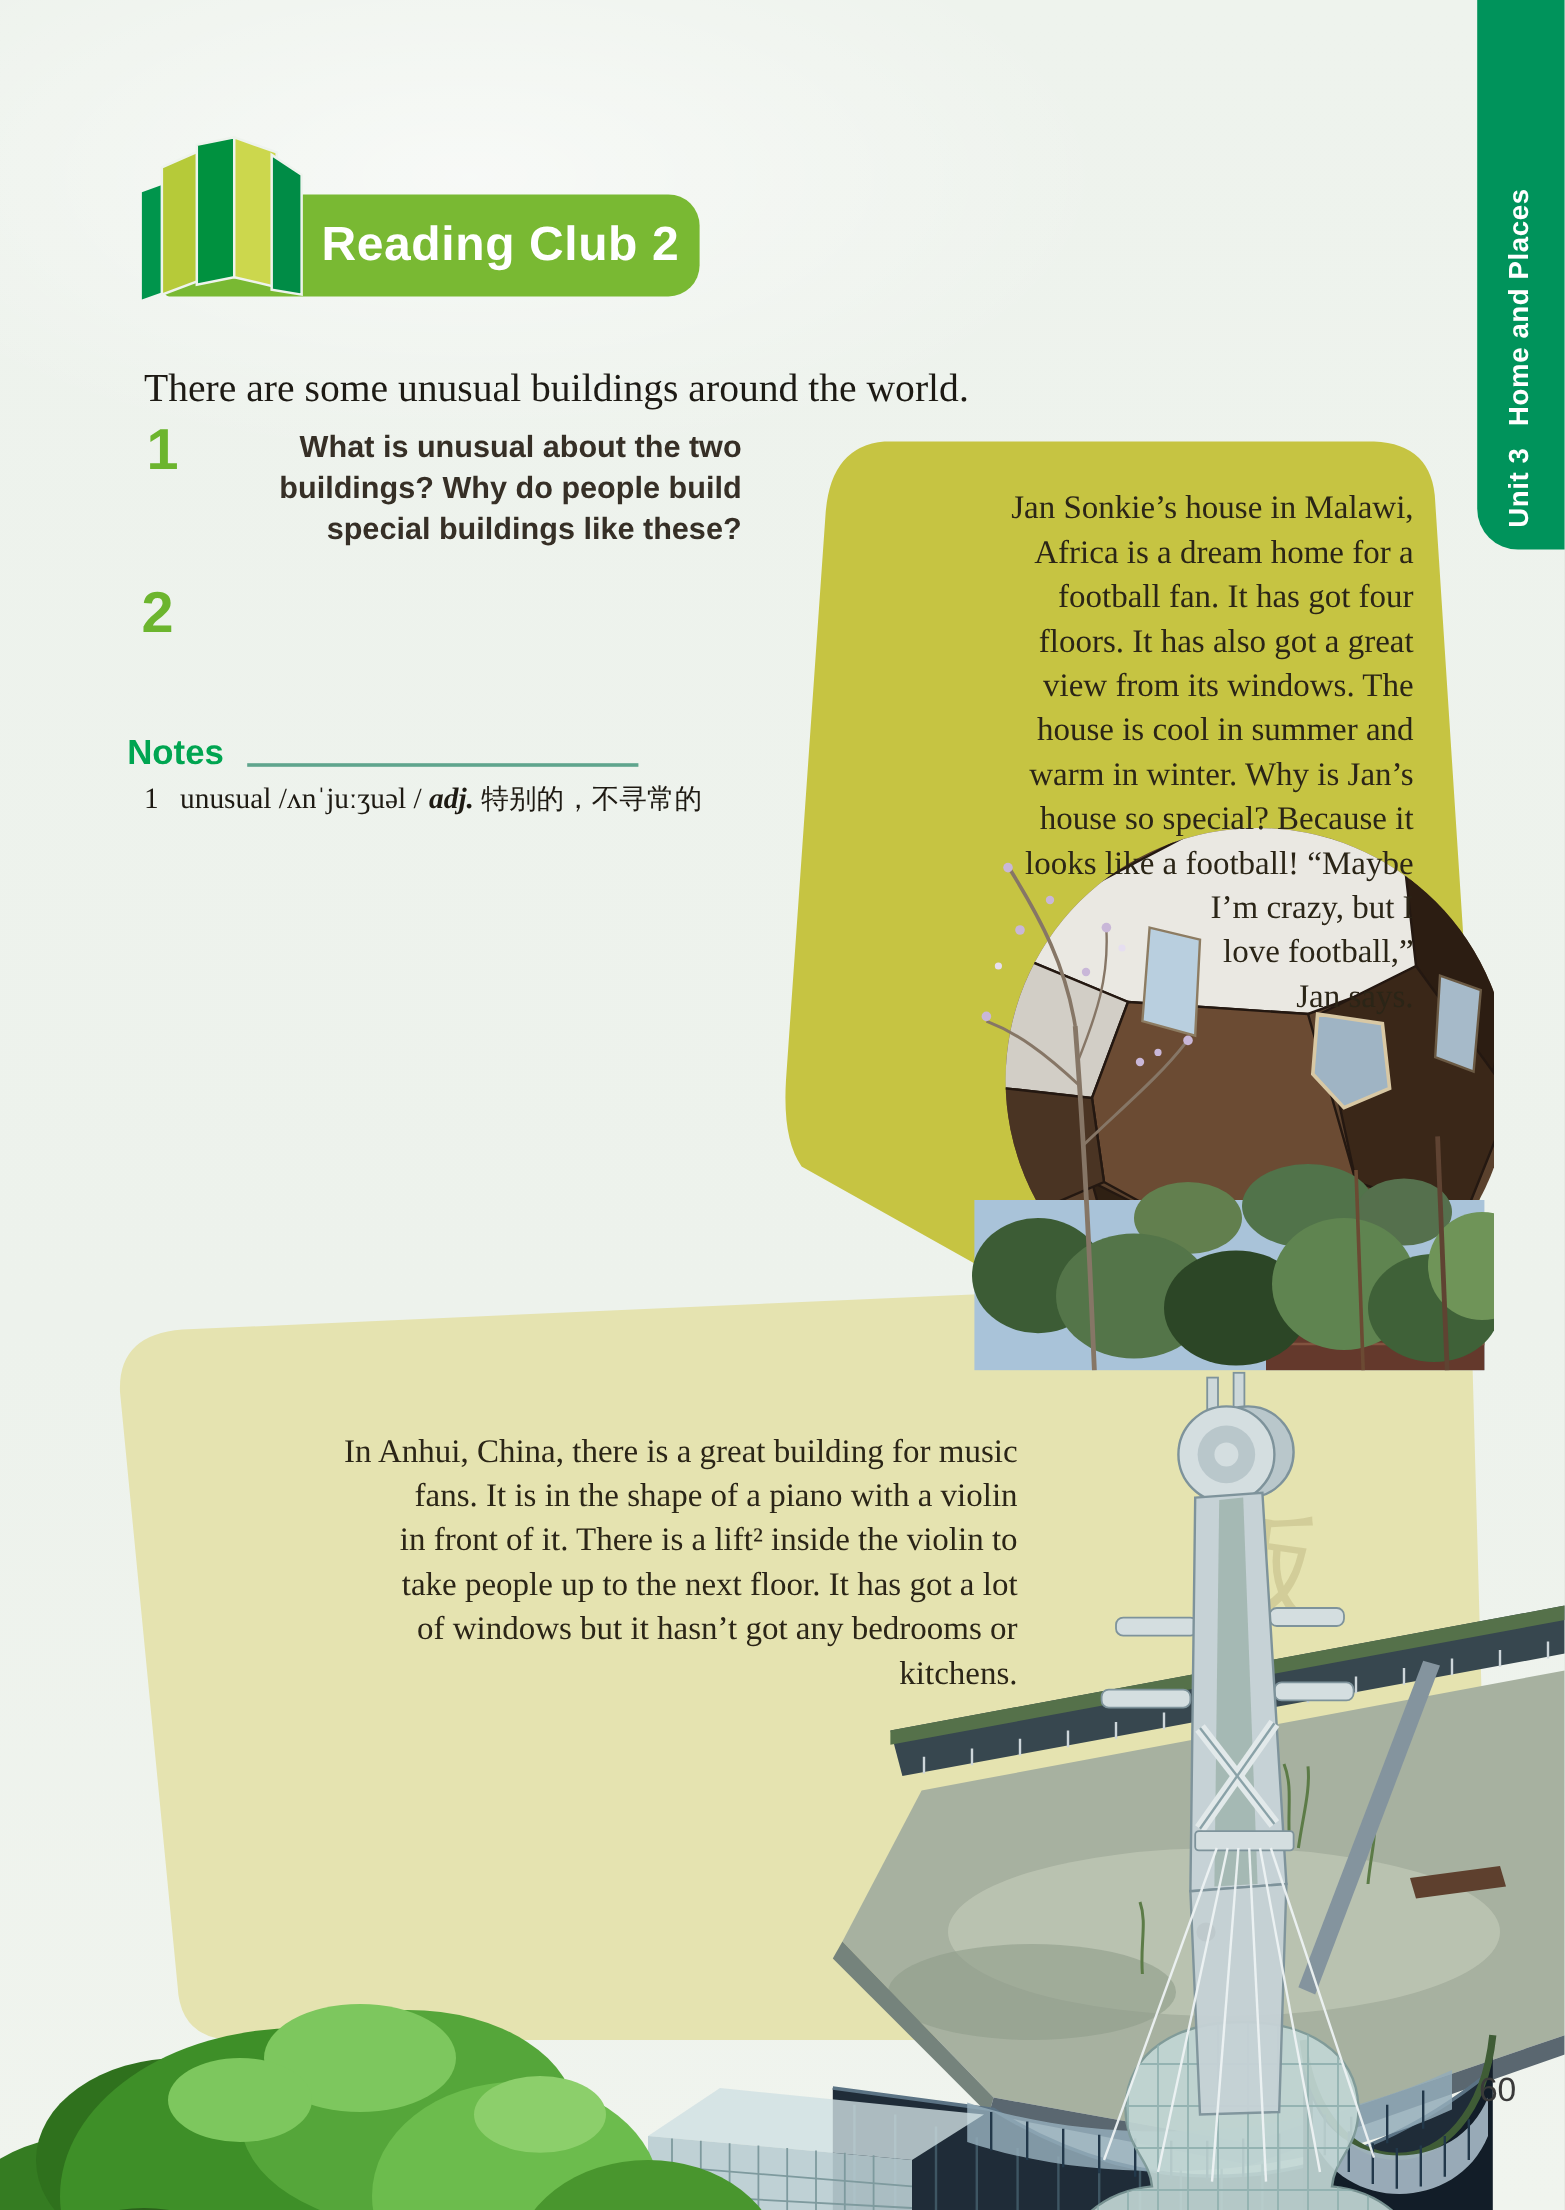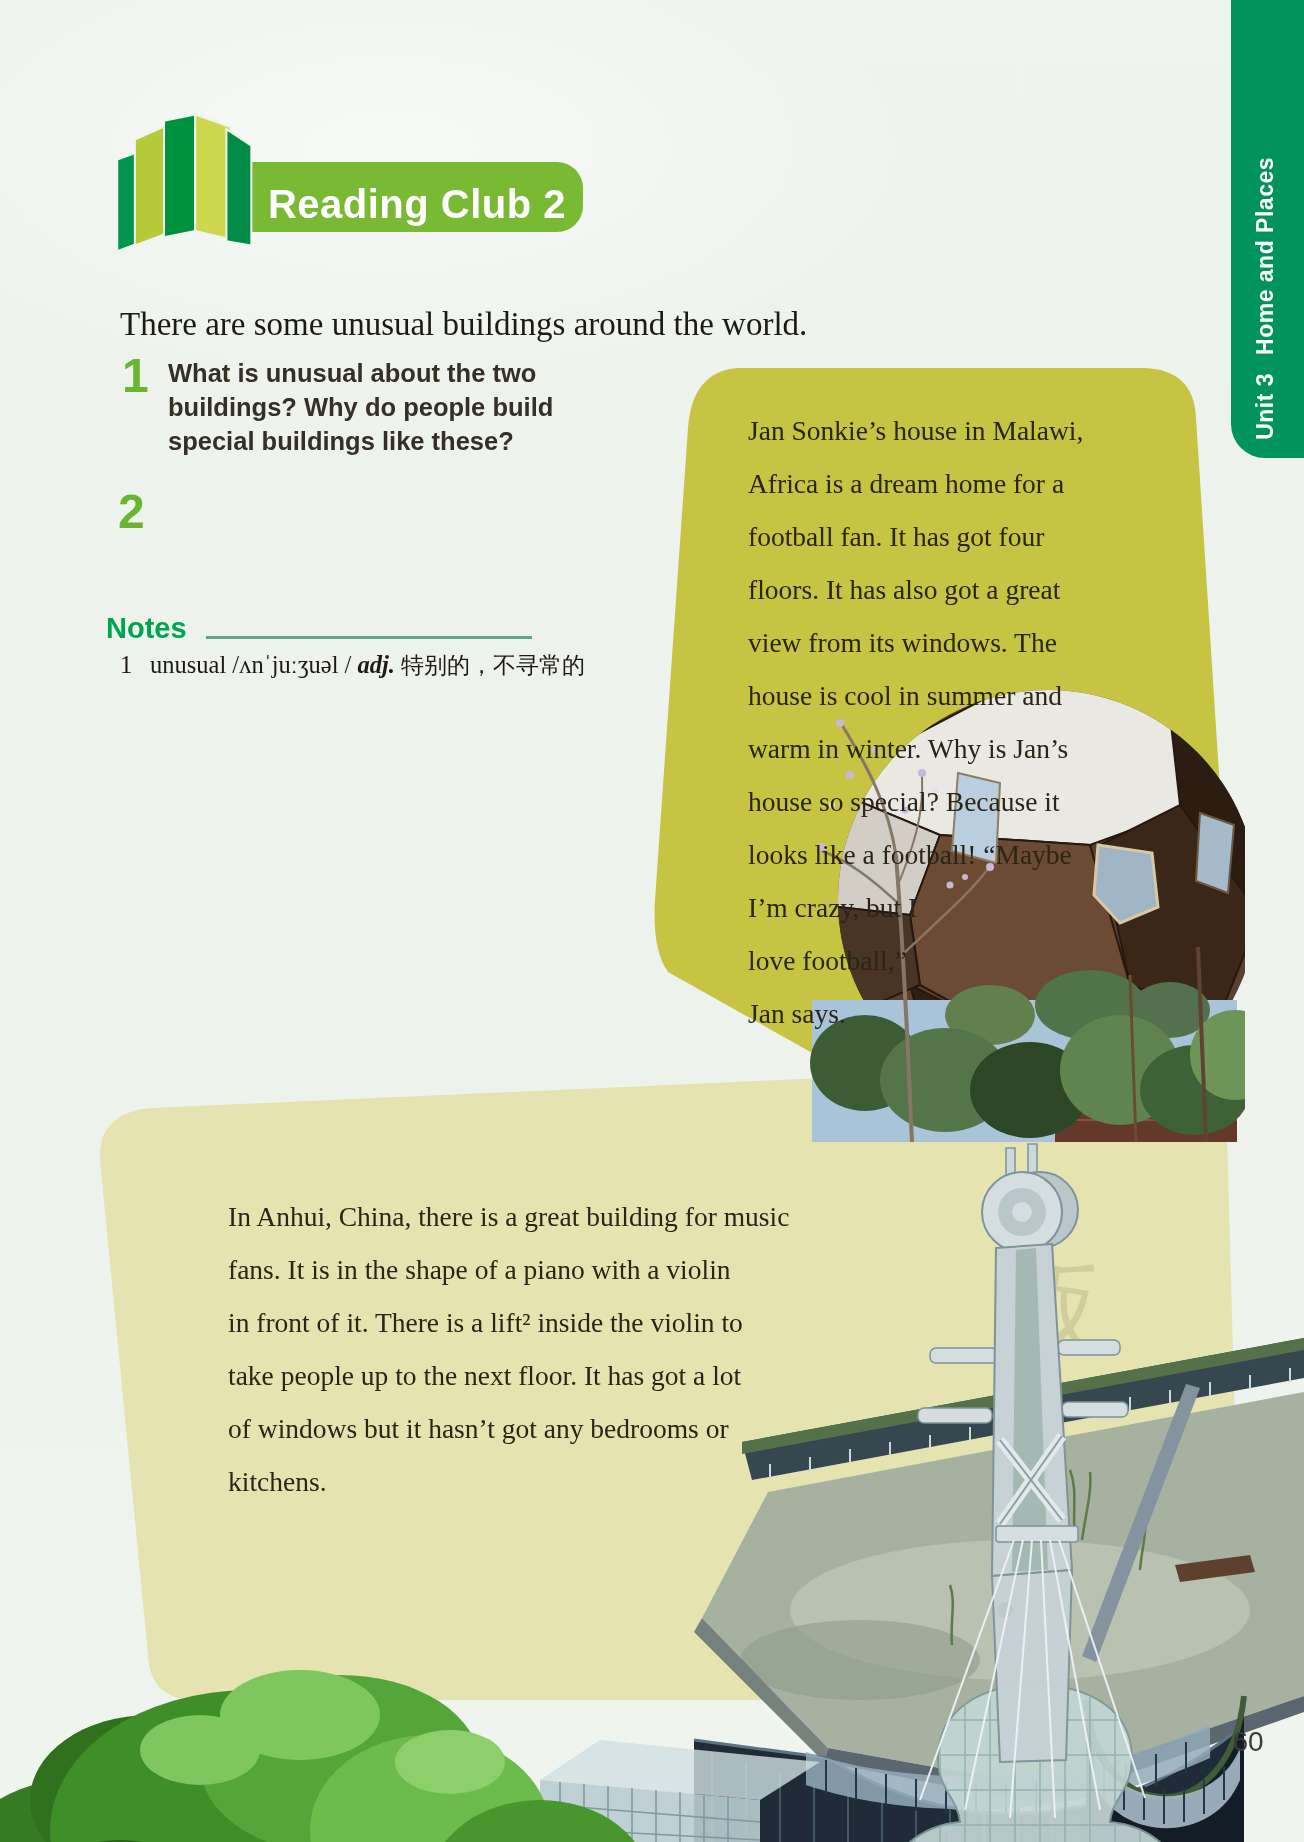--- a/index.html
+++ b/index.html
@@ -6,21 +6,21 @@
   .page{
     position:relative;width:1304px;height:1842px;margin:0 auto;overflow:hidden;
     background:
       radial-gradient(900px 400px at 30% 8%, rgba(255,255,255,.55), rgba(255,255,255,0) 60%),
       linear-gradient(180deg,#eef3ed 0%,#edf2ec 60%,#f0f4ee 100%);
     font-family:"Liberation Sans","DejaVu Sans",sans-serif;
   }
   .abs{position:absolute;}
   
   .banner{
-    left:137px;top:162px;width:446px;height:70px;background:#79b933;
+    left:137px;top:162px;width:446px;height:85px;background:#79b933;
     border-radius:4px 26px 26px 4px;z-index:6;
   }
   .banner-label{
     position:absolute;left:120px;top:0;width:320px;height:85px;
     display:flex;align-items:center;justify-content:center;
     color:#ffffff;font-size:40px;font-weight:700;letter-spacing:.5px;
   }
   .book-icon{left:112px;top:106px;width:156px;height:148px;z-index:7;}
   
   .title{
@@ -49,21 +49,21 @@
     z-index:6;left:120px;width:480px;
     font-family:"Liberation Serif","DejaVu Serif",serif;
     font-size:24.5px;color:#1e1a13;white-space:nowrap;
   }
   .note-num{display:inline-block;width:30px;}
   .note-pos{font-style:italic;font-weight:700;}
   .note-cn{font-family:"DejaVu Sans",sans-serif;font-size:23px;}
   
   .serif-block{
     z-index:6;font-family:"Liberation Serif","DejaVu Serif",serif;
-    font-size:27.5px;line-height:53px;color:#2b2517;white-space:pre-line;
+    font-size:27.5px;line-height:37px;color:#2b2517;white-space:pre-line;text-align:right;
   }
   .passage1{left:748px;top:404px;width:430px;}
   .passage2{left:228px;top:1190px;width:620px;}
   
   .pale-blob{left:80px;top:1050px;z-index:1;}
   .watermark{
     left:1000px;top:1238px;z-index:2;font-size:100px;color:#b5ac74;opacity:.38;
     font-family:"DejaVu Sans",sans-serif;transform:rotate(8deg);
   }
   .olive-blob{left:640px;top:360px;z-index:3;}
@@ -258,21 +258,21 @@
     <polygon points="6,52 28,44 28,130 6,138" fill="#00954c"></polygon>
     <polygon points="22,32 54,18 54,122 22,134" fill="#b6ca39" stroke="#eef3ed" stroke-width="2"></polygon>
     <polygon points="50,14 80,8 80,120 50,126" fill="#00913f" stroke="#eef3ed" stroke-width="2"></polygon>
     <polygon points="80,8 114,20 114,128 80,120" fill="#ccd74d" stroke="#eef3ed" stroke-width="2"></polygon>
     <polygon points="110,22 134,38 134,134 110,130" fill="#008c46" stroke="#eef3ed" stroke-width="2"></polygon>
   </svg>
 
   <div class="abs intro">There are some unusual buildings around the world.</div>
 
   <div class="abs q-num" style="left:122px;top:352px;">1</div>
-  <div class="abs q-text" style="left:168px;top:356px;">What is unusual about the two
+  <div class="abs q-text" style="left:168px;top:356px;text-align:right;">What is unusual about the two
 buildings? Why do people build
 special buildings like these?</div>
   <div class="abs q-num" style="left:118px;top:488px;">2</div>
 
   <div class="abs notes-heading">Notes</div>
   <div class="abs notes-rule"></div>
   <div class="abs note-row" style="top:650px;">
     <span class="note-num">1</span><span>unusual</span>
     <span>/ʌnˈjuːʒuəl /</span>
     <span class="note-pos">adj.</span>

